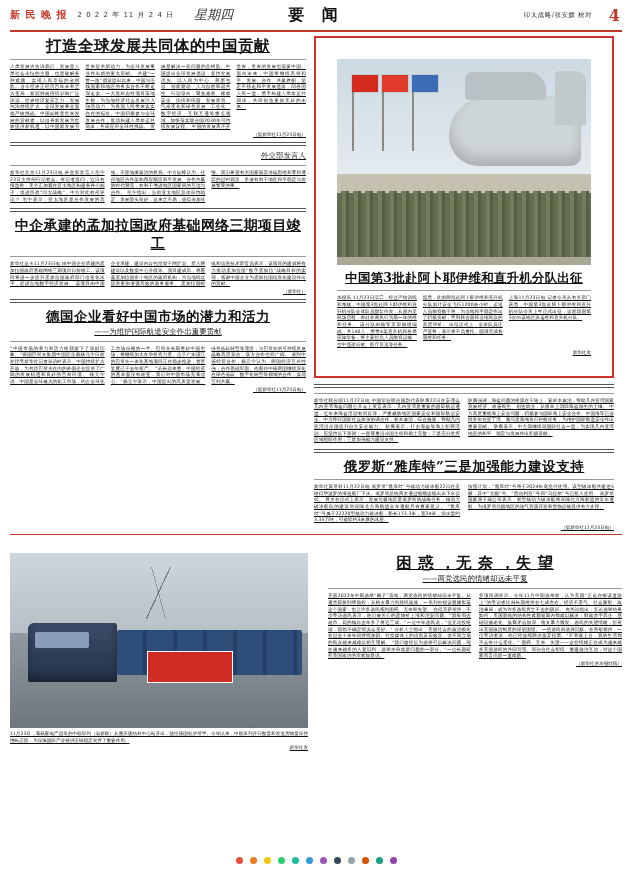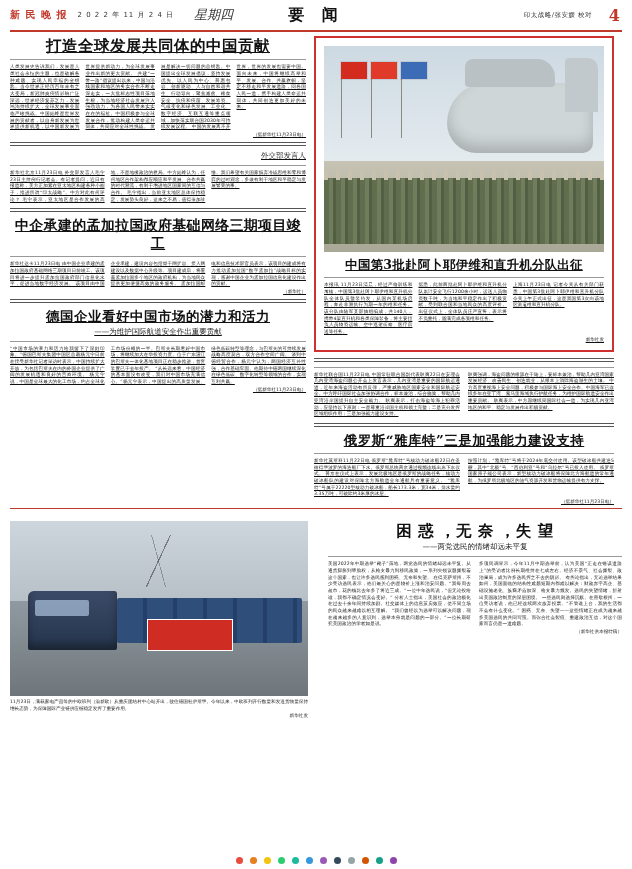--- a/index.html
+++ b/index.html
@@ -130,21 +130,21 @@
     gap: 8px;
     margin-top: 4px;
     text-decoration: underline;
   }
   .col-left { width: 296px; }
   .col-right { width: 300px; }
 
   
   .photo-box {
     border: 2px solid #d03030;
-    padding: 8px;
+    padding: 21px;
     box-sizing: border-box;
   }
   .photo {
     position: relative;
     width: 100%;
     height: 206px;
     overflow: hidden;
     background: linear-gradient(#b9cfe0, #d8e3ea 55%, #cfcfc6 56%, #b9b7a6);
   }
   .photo .sky {
@@ -238,21 +238,22 @@
     text-align: center;
     margin-top: 5px;
     letter-spacing: .2px;
     line-height: 1.3;
   }
 
   
   .bottom-grid {
     display: flex;
     gap: 20px;
-    margin-top: 12px;
+    margin-top: 18px;
+    text-decoration: underline;
   }
   .bcol-left { width: 300px; }
   .bcol-right { width: 296px; }
 
   .train-photo {
     position: relative;
     width: 100%;
     height: 175px;
     overflow: hidden;
     background: linear-gradient(#cfd8dd, #aab4ba 60%, #8d9298);

